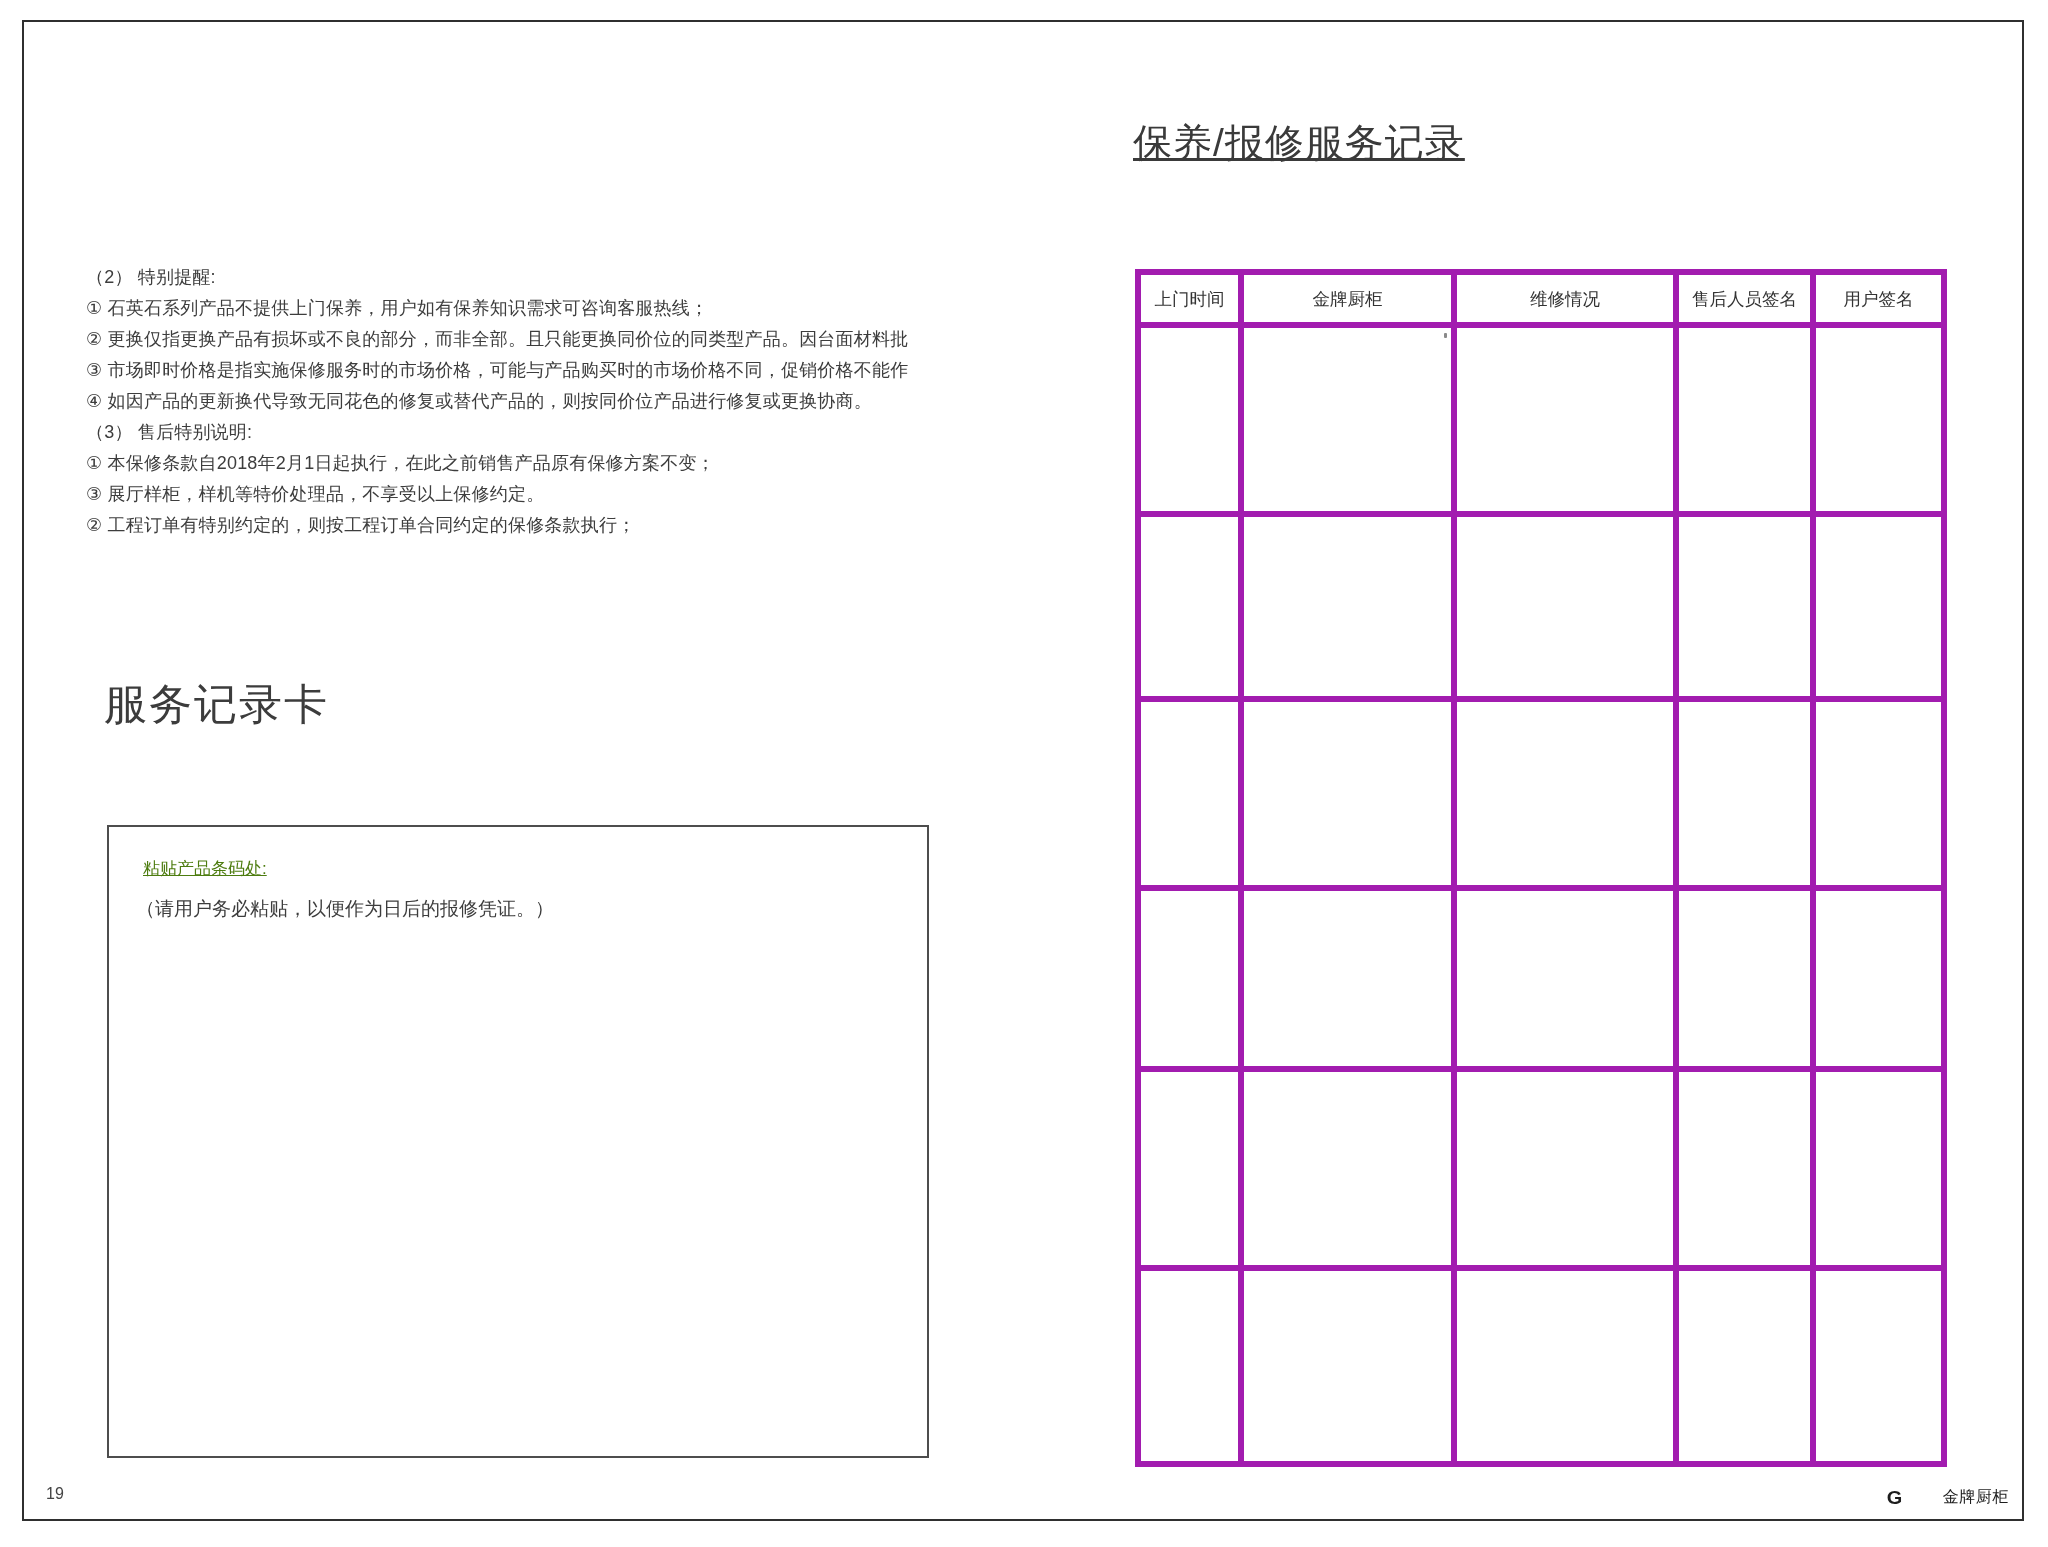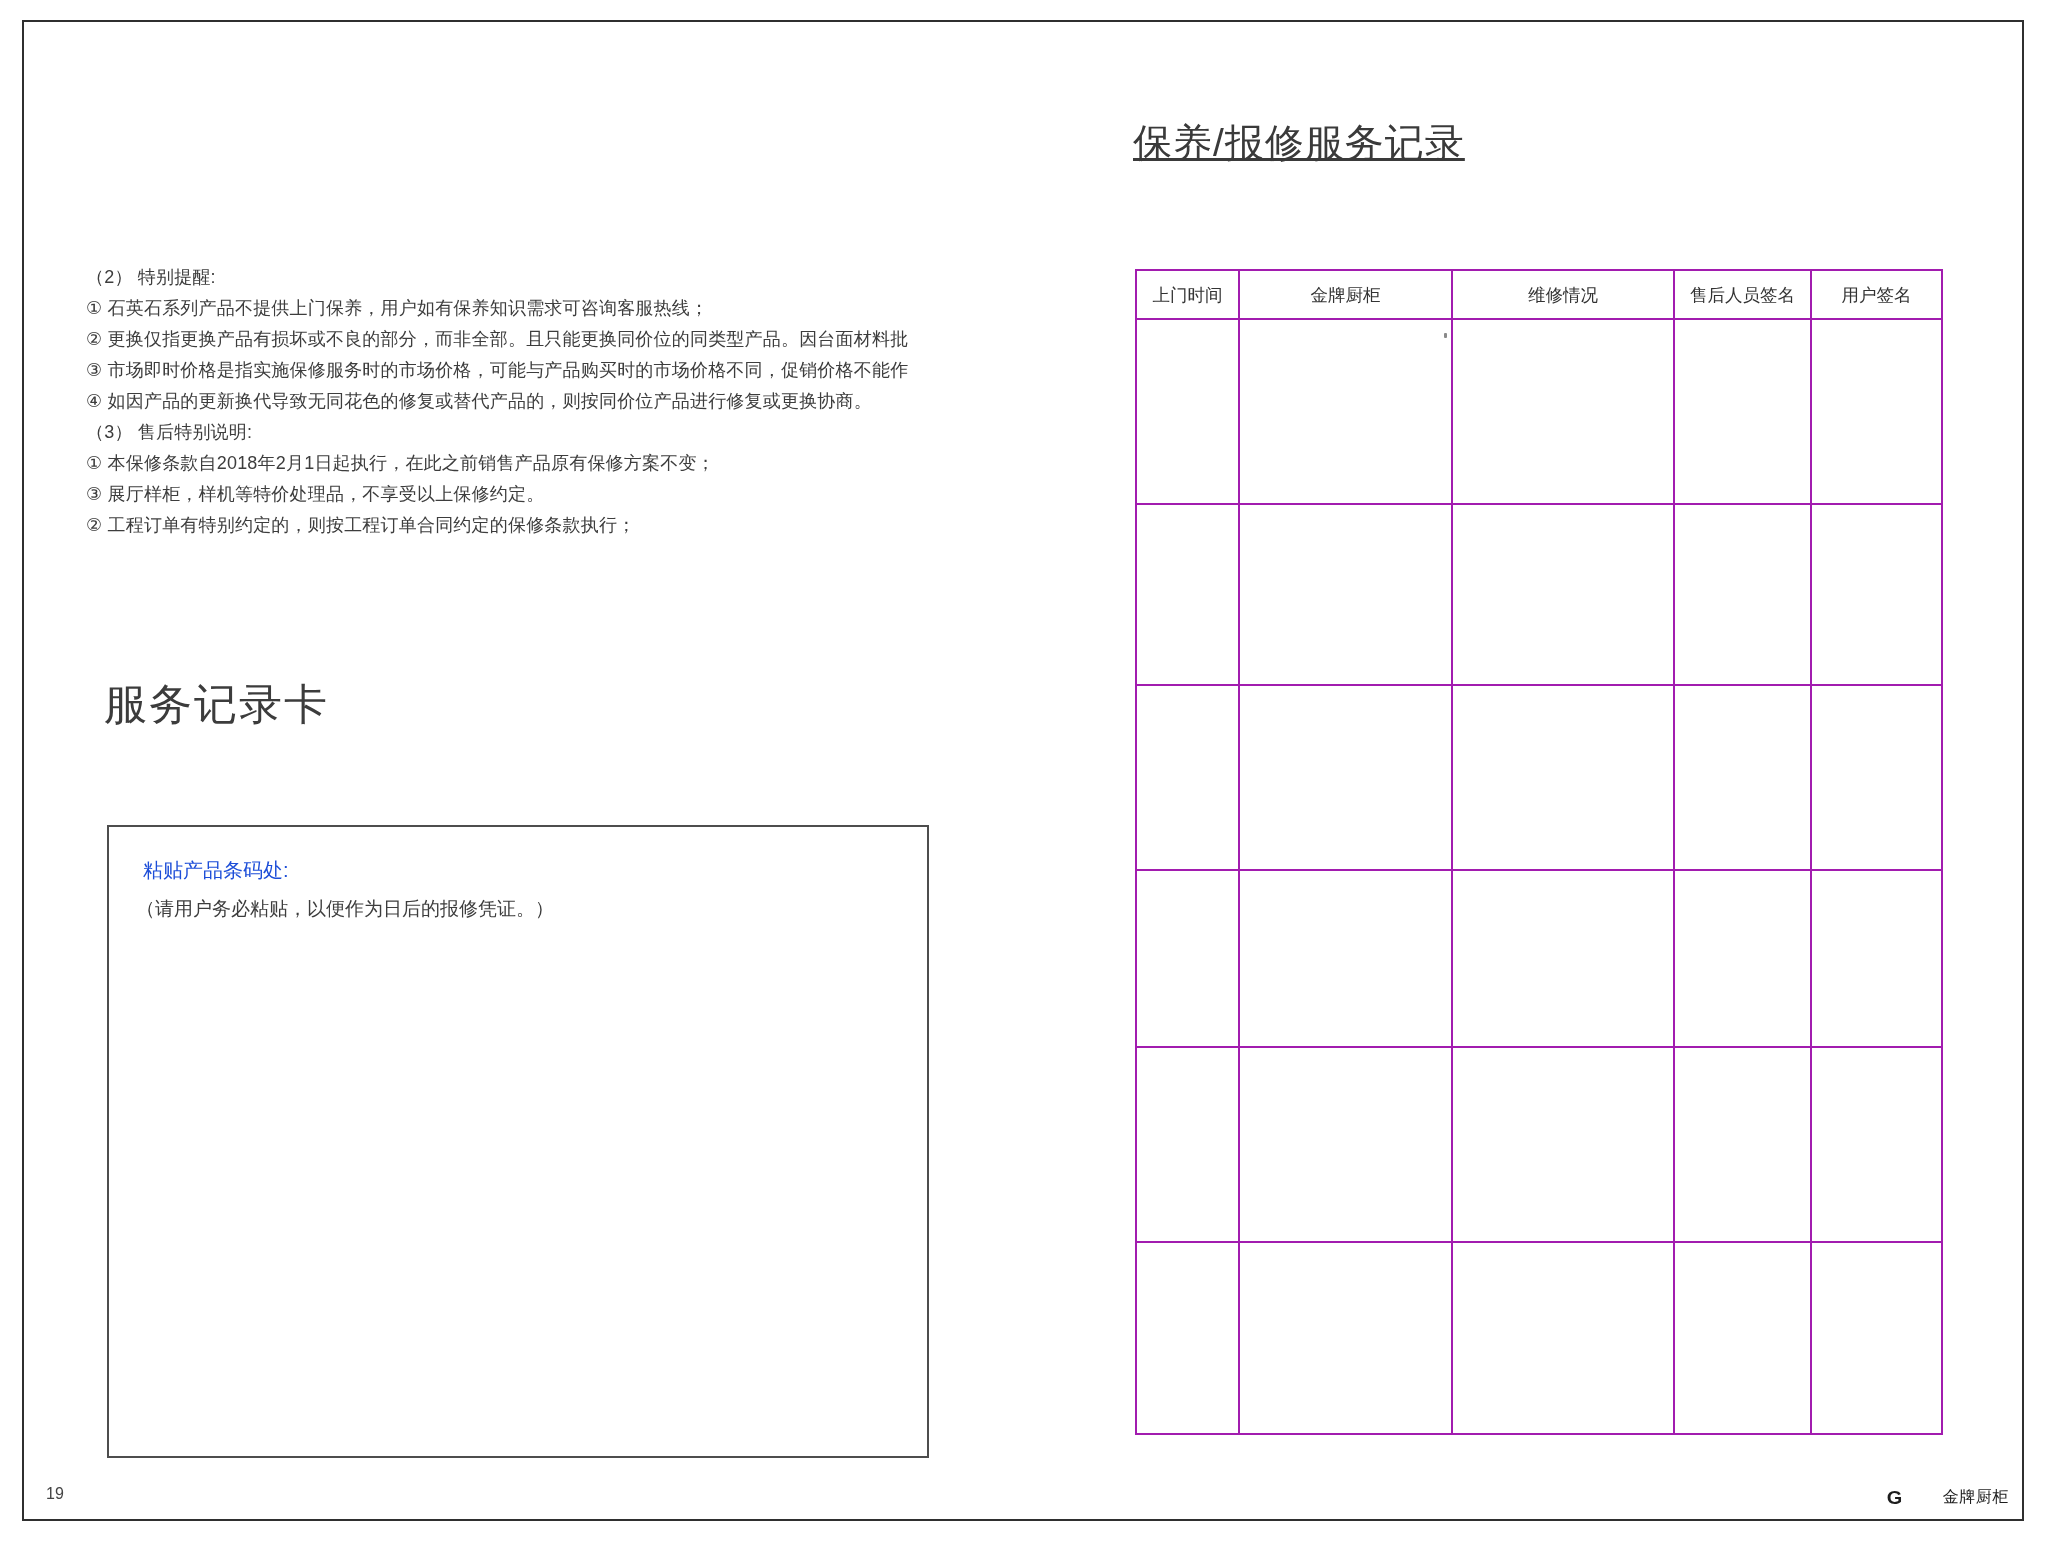--- a/index.html
+++ b/index.html
@@ -37,21 +37,21 @@
   }
 
   
   .barcode-box{
     left:107px;top:825px;width:822px;height:633px;
     border:2px solid #4d4d4d;
     box-sizing:border-box;
   }
   .barcode-box .t1{
     position:absolute;left:34px;top:30px;
-    font-size:20px;color:#1d4ed8;
+    font-size:17px;color:#4d7c0f;text-decoration:underline;
   }
   .barcode-box .t2{
     position:absolute;left:27px;top:69px;
     font-size:19px;color:#3d3d3d;
   }
 
   
   .repair-title{
     left:1133px;top:116px;
     font-size:39px;
@@ -61,21 +61,21 @@
   }
 
   
   table.service-table{
     position:absolute;left:1135px;top:269px;
     border-collapse:collapse;
     table-layout:fixed;
     width:806px;
   }
   .service-table th,.service-table td{
-    border:2px solid #a21caf;
+    border:6px solid #a21caf;
     padding:0;
     font-weight:400;
   }
   .service-table th{
     height:47px;
     font-size:17.5px;
     color:#333;
     text-align:center;
     vertical-align:middle;
   }

